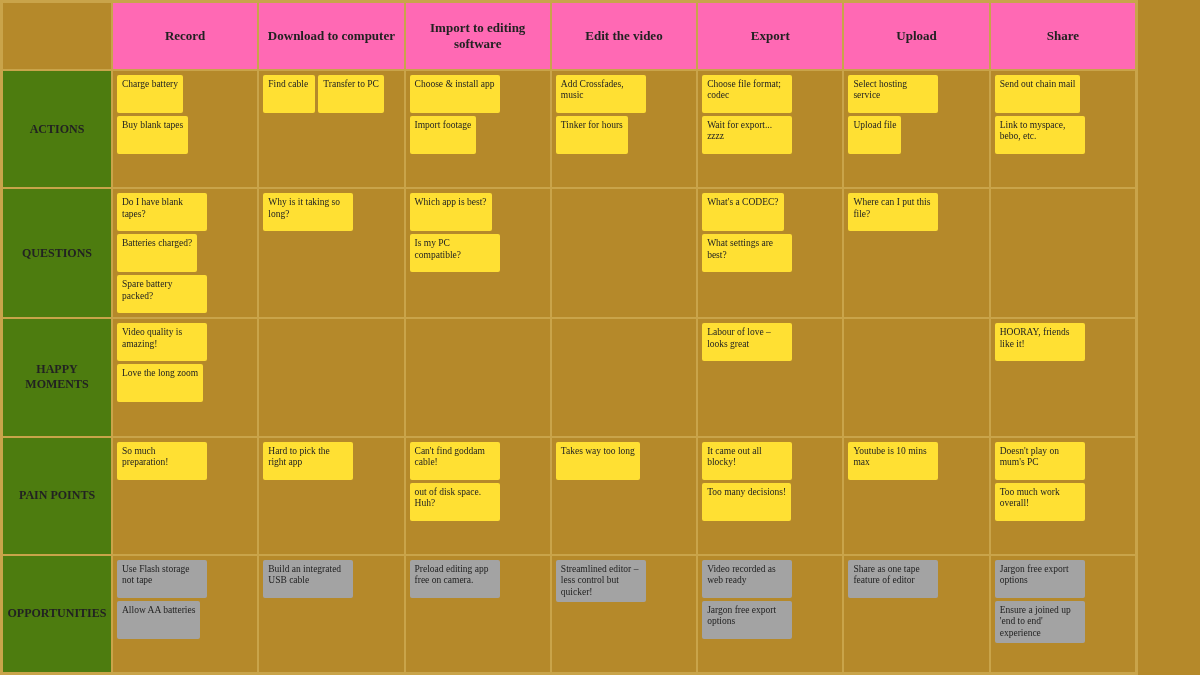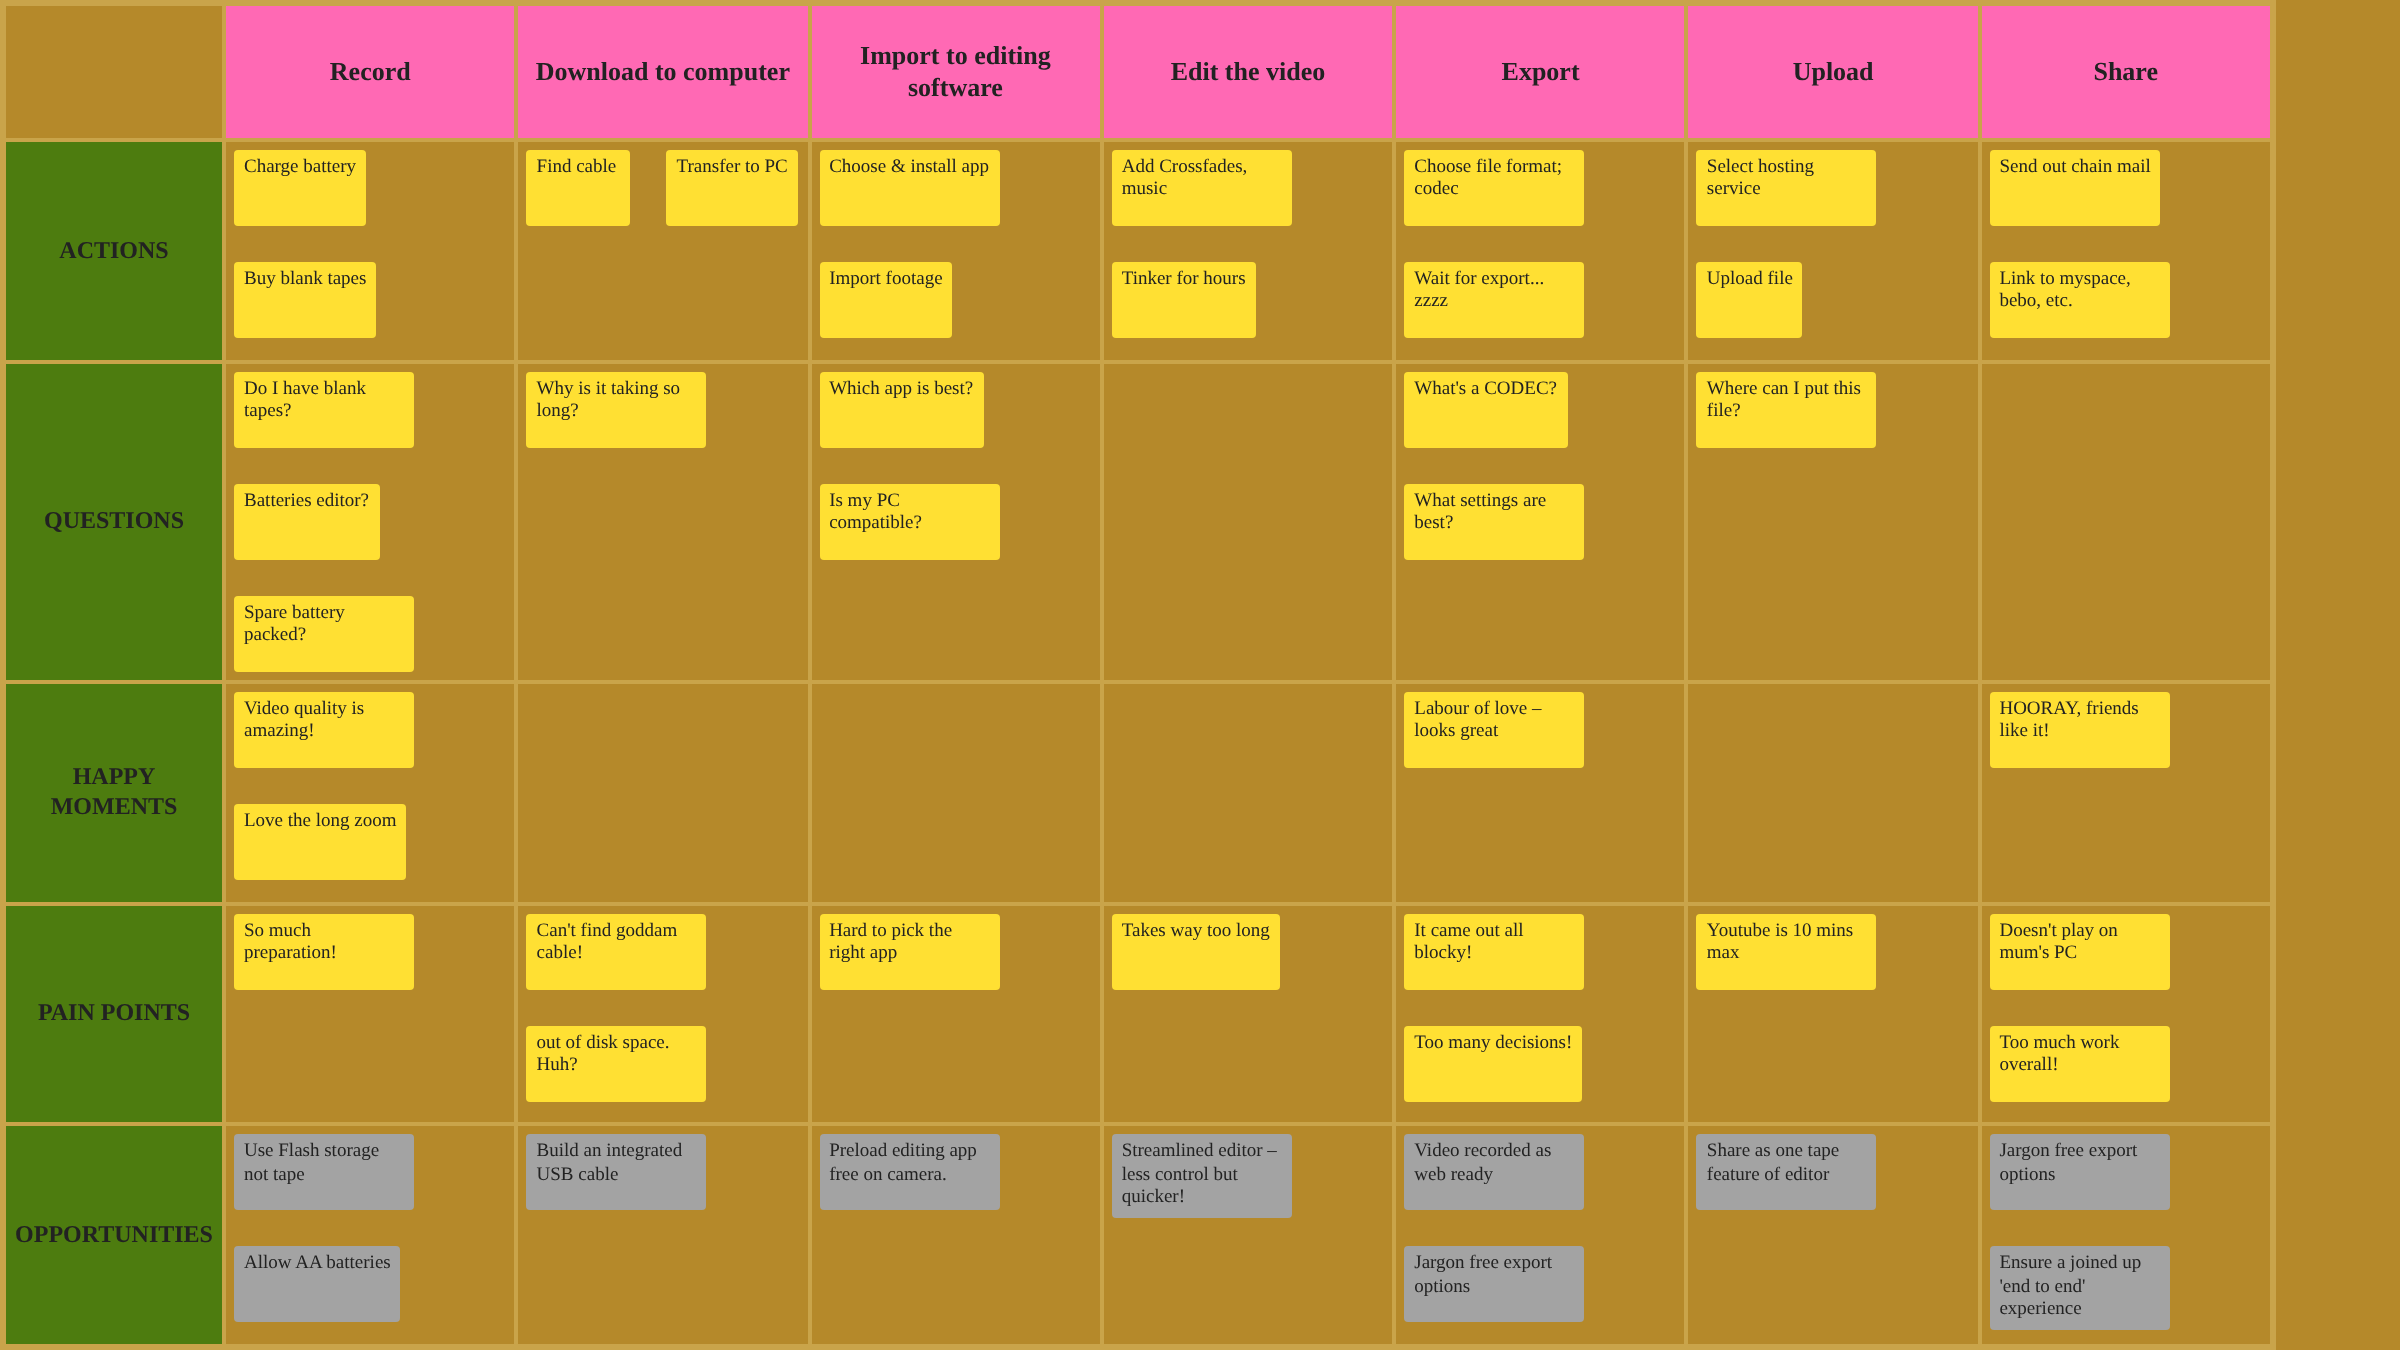--- a/index.html
+++ b/index.html
@@ -21,21 +21,21 @@
       border: 2px solid #c9a44a;
     }
 
     .grid-cell {
       border: 1.5px solid #c9a44a;
       padding: 4px;
       position: relative;
       display: flex;
       flex-wrap: wrap;
       align-content: flex-start;
-      gap: 18px;
+      gap: 3px;
     }
 
     
     .header-cell {
       background-color: #ff69b4;
       display: flex;
       align-items: center;
       justify-content: center;
       text-align: center;
       font-size: 13px;
@@ -119,21 +119,21 @@
     <div class="sticky-note yellow">Upload file</div>
   </div>
   <div class="grid-cell">
     <div class="sticky-note yellow">Send out chain mail</div>
     <div class="sticky-note yellow">Link to myspace, bebo, etc.</div>
   </div>
 
   <div class="row-label">QUESTIONS</div>
   <div class="grid-cell">
     <div class="sticky-note yellow">Do I have blank tapes?</div>
-    <div class="sticky-note yellow">Batteries editor?</div>
+    <div class="sticky-note yellow">Batteries charged?</div>
     <div class="sticky-note yellow">Spare battery packed?</div>
   </div>
   <div class="grid-cell">
     <div class="sticky-note yellow">Why is it taking so long?</div>
   </div>
   <div class="grid-cell">
     <div class="sticky-note yellow">Which app is best?</div>
     <div class="sticky-note yellow">Is my PC compatible?</div>
   </div>
   <div class="grid-cell"></div>
@@ -160,27 +160,27 @@
   <div class="grid-cell"></div>
   <div class="grid-cell">
     <div class="sticky-note yellow">HOORAY, friends like it!</div>
   </div>
 
   <div class="row-label">PAIN POINTS</div>
   <div class="grid-cell">
     <div class="sticky-note yellow">So much preparation!</div>
   </div>
   <div class="grid-cell">
+    <div class="sticky-note yellow">Hard to pick the right app</div>
+  </div>
+  <div class="grid-cell">
     <div class="sticky-note yellow">Can't find goddam cable!</div>
     <div class="sticky-note yellow">out of disk space. Huh?</div>
   </div>
   <div class="grid-cell">
-    <div class="sticky-note yellow">Hard to pick the right app</div>
-  </div>
-  <div class="grid-cell">
     <div class="sticky-note yellow">Takes way too long</div>
   </div>
   <div class="grid-cell">
     <div class="sticky-note yellow">It came out all blocky!</div>
     <div class="sticky-note yellow">Too many decisions!</div>
   </div>
   <div class="grid-cell">
     <div class="sticky-note yellow">Youtube is 10 mins max</div>
   </div>
   <div class="grid-cell">

